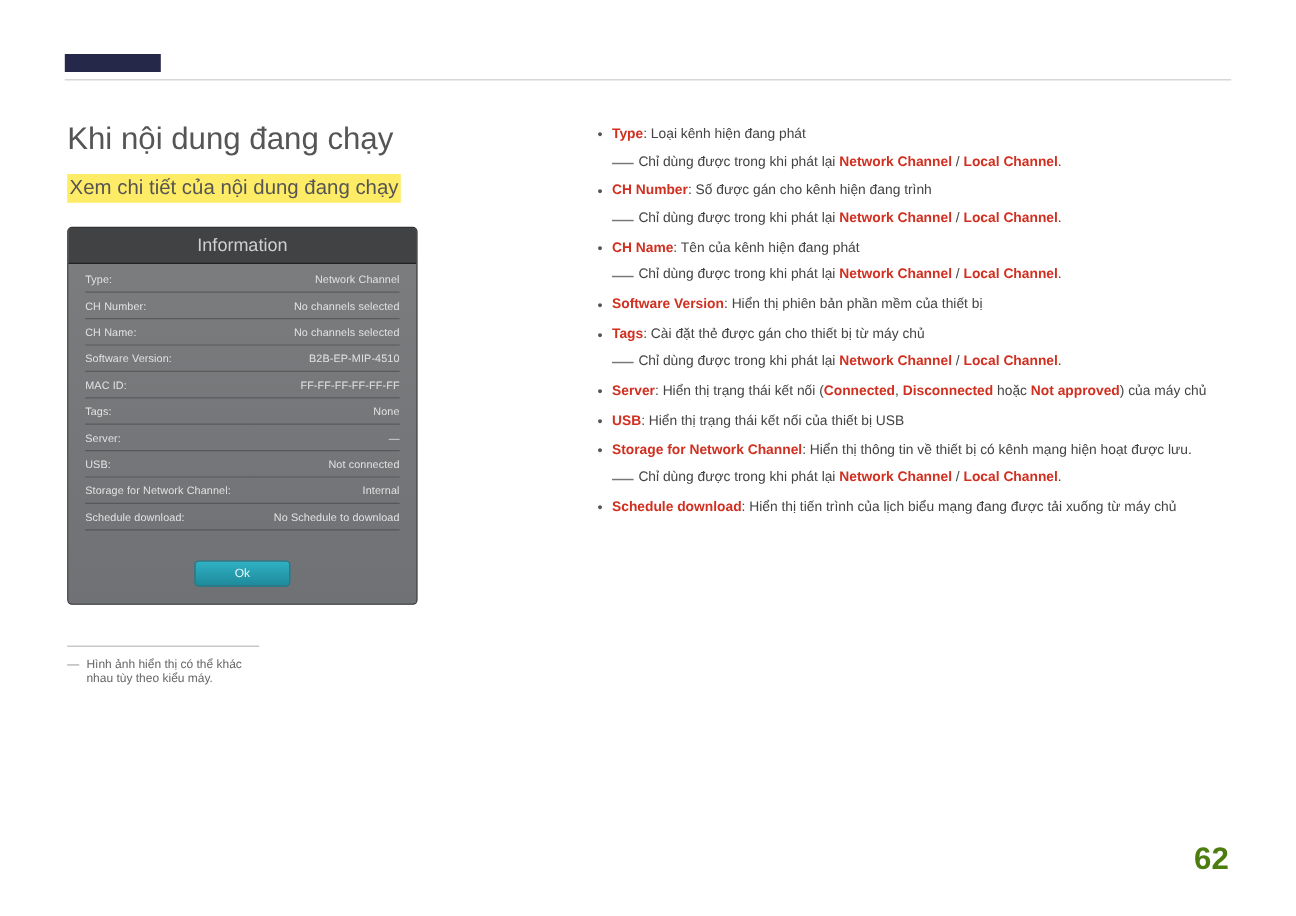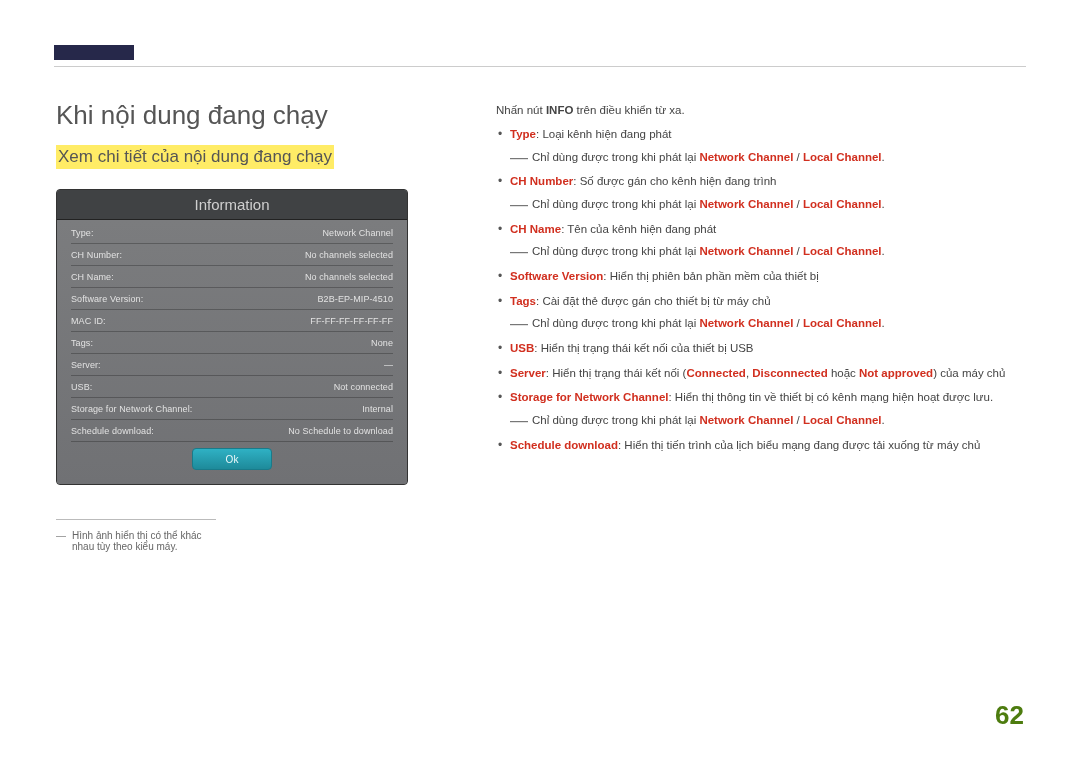--- a/index.html
+++ b/index.html
@@ -44,21 +44,21 @@
   }
   .highlight-title {
     display: inline-block;
     background: #ffec66;
     font-size: 17px;
     color: #555;
     padding: 2px 2px;
     margin-bottom: 20px;
   }
   .info-box {
-    width: 352px;
+    width: 292px;
     background: #787a7c;
     border: 1px solid #333;
     border-radius: 4px;
     overflow: hidden;
     -webkit-font-smoothing: antialiased;
   }
   .info-header {
     background: #404244;
     color: #cfcfcf;
     text-align: center;
@@ -83,21 +83,21 @@
   .info-row .k, .info-row .v {
     font-family: "Helvetica Neue", Arial, sans-serif;
     font-size: 9px;
     font-weight: 300;
     color: #e2e2e2;
     letter-spacing: 0.1px;
   }
   .info-row .k::after { content: ":"; }
   .ok-btn {
     display: block;
-    margin: 6px auto 4px;
+    margin: 25px auto 4px;
     width: 80px;
     height: 22px;
     background: linear-gradient(#2fb1c4, #1e8a9a);
     border-radius: 4px;
     color: #eaf7f9;
     font-family: "Helvetica Neue", Arial, sans-serif;
     font-size: 10px;
     font-weight: 300;
     line-height: 22px;
     text-align: center;
@@ -228,23 +228,20 @@
 
     <div class="img-footnote">
       <div class="note-dash">
         <span class="dash">―</span>
         <span>Hình ảnh hiển thị có thể khác nhau tùy theo kiểu máy.</span>
       </div>
     </div>
   </div>
 
   <div class="right-col">
-    <p class="intro">
-      <span>Nhấn nút </span><b>INFO</b><span> trên điều khiển từ xa.</span>
-    </p>
     <ul class="top">
       <li>
         <span class="red">Type</span><span>: Loại kênh hiện đang phát</span>
         <div class="sub"><span class="dash">―</span><span>Chỉ dùng được trong khi phát lại </span><span class="red">Network Channel</span><span> / </span><span class="red">Local Channel</span><span>.</span></div>
       </li>
       <li>
         <span class="red">CH Number</span><span>: Số được gán cho kênh hiện đang trình</span>
         <div class="sub"><span class="dash">―</span><span>Chỉ dùng được trong khi phát lại </span><span class="red">Network Channel</span><span> / </span><span class="red">Local Channel</span><span>.</span></div>
       </li>
       <li>
@@ -252,24 +249,24 @@
         <div class="sub"><span class="dash">―</span><span>Chỉ dùng được trong khi phát lại </span><span class="red">Network Channel</span><span> / </span><span class="red">Local Channel</span><span>.</span></div>
       </li>
       <li>
         <span class="red">Software Version</span><span>: Hiển thị phiên bản phần mềm của thiết bị</span>
       </li>
       <li>
         <span class="red">Tags</span><span>: Cài đặt thẻ được gán cho thiết bị từ máy chủ</span>
         <div class="sub"><span class="dash">―</span><span>Chỉ dùng được trong khi phát lại </span><span class="red">Network Channel</span><span> / </span><span class="red">Local Channel</span><span>.</span></div>
       </li>
       <li>
+        <span class="red">Server</span><span>: Hiển thị trạng thái kết nối (</span><span class="red">Connected</span><span>, </span><span class="red">Disconnected</span><span> hoặc </span><span class="red">Not approved</span><span>) của máy chủ</span>
+      </li>
+      <li>
         <span class="red">USB</span><span>: Hiển thị trạng thái kết nối của thiết bị USB</span>
-      </li>
-      <li>
-        <span class="red">Server</span><span>: Hiển thị trạng thái kết nối (</span><span class="red">Connected</span><span>, </span><span class="red">Disconnected</span><span> hoặc </span><span class="red">Not approved</span><span>) của máy chủ</span>
       </li>
       <li>
         <span class="red">Storage for Network Channel</span><span>: Hiển thị thông tin về thiết bị có kênh mạng hiện hoạt được lưu.</span>
         <div class="sub"><span class="dash">―</span><span>Chỉ dùng được trong khi phát lại </span><span class="red">Network Channel</span><span> / </span><span class="red">Local Channel</span><span>.</span></div>
       </li>
       <li>
         <span class="red">Schedule download</span><span>: Hiển thị tiến trình của lịch biểu mạng đang được tải xuống từ máy chủ</span>
       </li>
     </ul>
   </div>

